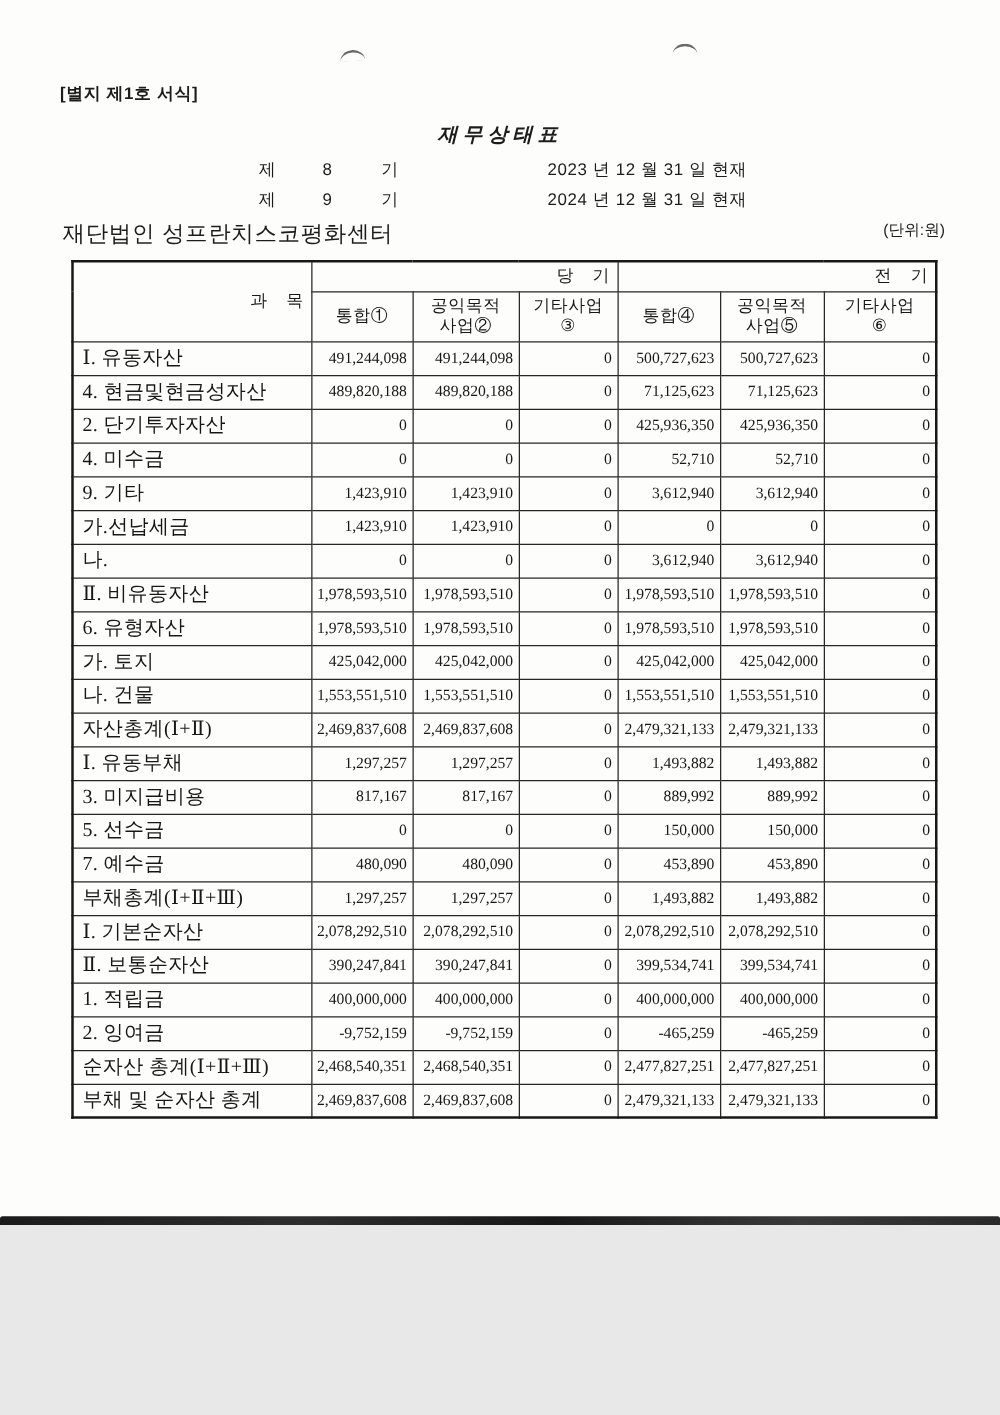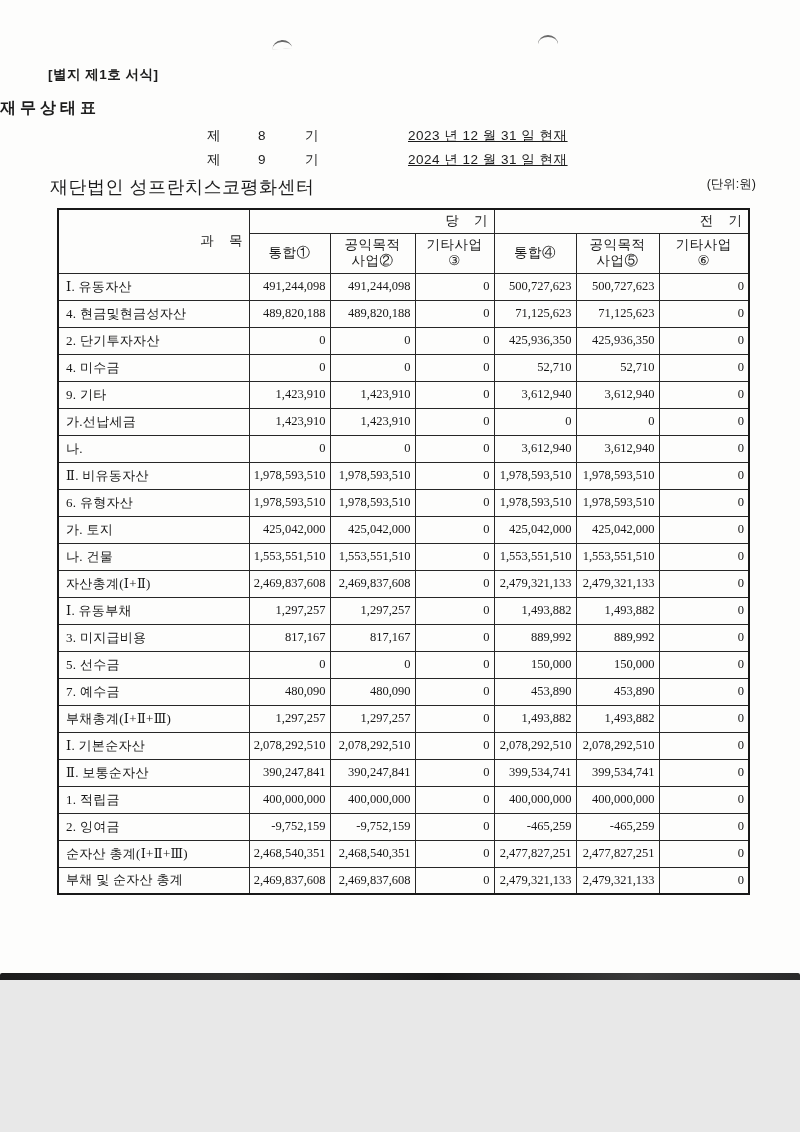--- a/index.html
+++ b/index.html
@@ -34,30 +34,32 @@
     position: absolute;
     left: 48px; top: 66px;
     font-size: 13.5px;
     font-weight: bold;
     letter-spacing: 0.5px;
   }
   .doc-title {
     position: absolute;
     left: 0; top: 98px;
     width: 100%;
+    text-align: center;
     font-size: 16px;
     font-weight: bold;
     letter-spacing: 4px;
+    font-style: italic;
   }
   .periods { position: absolute; left: 207px; top: 127px; }
   .period-line { display: flex; align-items: baseline; height: 24px; font-size: 13.5px; }
   .period-line .je  { width: 51px; }
   .period-line .num { width: 47px; }
   .period-line .gi  { width: 48px; }
-  .period-line .date { margin-left: 55px; letter-spacing: 0.5px; text-decoration: underline; }
+  .period-line .date { margin-left: 85px; letter-spacing: 0.5px; }
   .org-line {
     position: absolute;
     left: 50px; top: 175px;
     font-size: 18px;
     letter-spacing: 0.5px;
   }
   .unit-label {
     position: absolute;
     right: 44px; top: 176px;
     font-size: 12.5px;
@@ -89,21 +91,21 @@
     height: 40px;
     white-space: pre-line;
     line-height: 1.15;
     letter-spacing: 0.5px;
   }
   .fs-table thead th.col-account { letter-spacing: 6px; }
   .fs-table tbody td { height: 27px; font-size: 12.5px; }
   .fs-table tbody td.acct {
     text-align: left;
     padding-left: 7px;
-    font-size: 13px;
+    font-size: 16px;
     letter-spacing: 0.3px;
   }
   .fs-table tbody td.num {
     text-align: right;
     padding-right: 4px;
   }
 </style>
 </head>
 <body>
 

